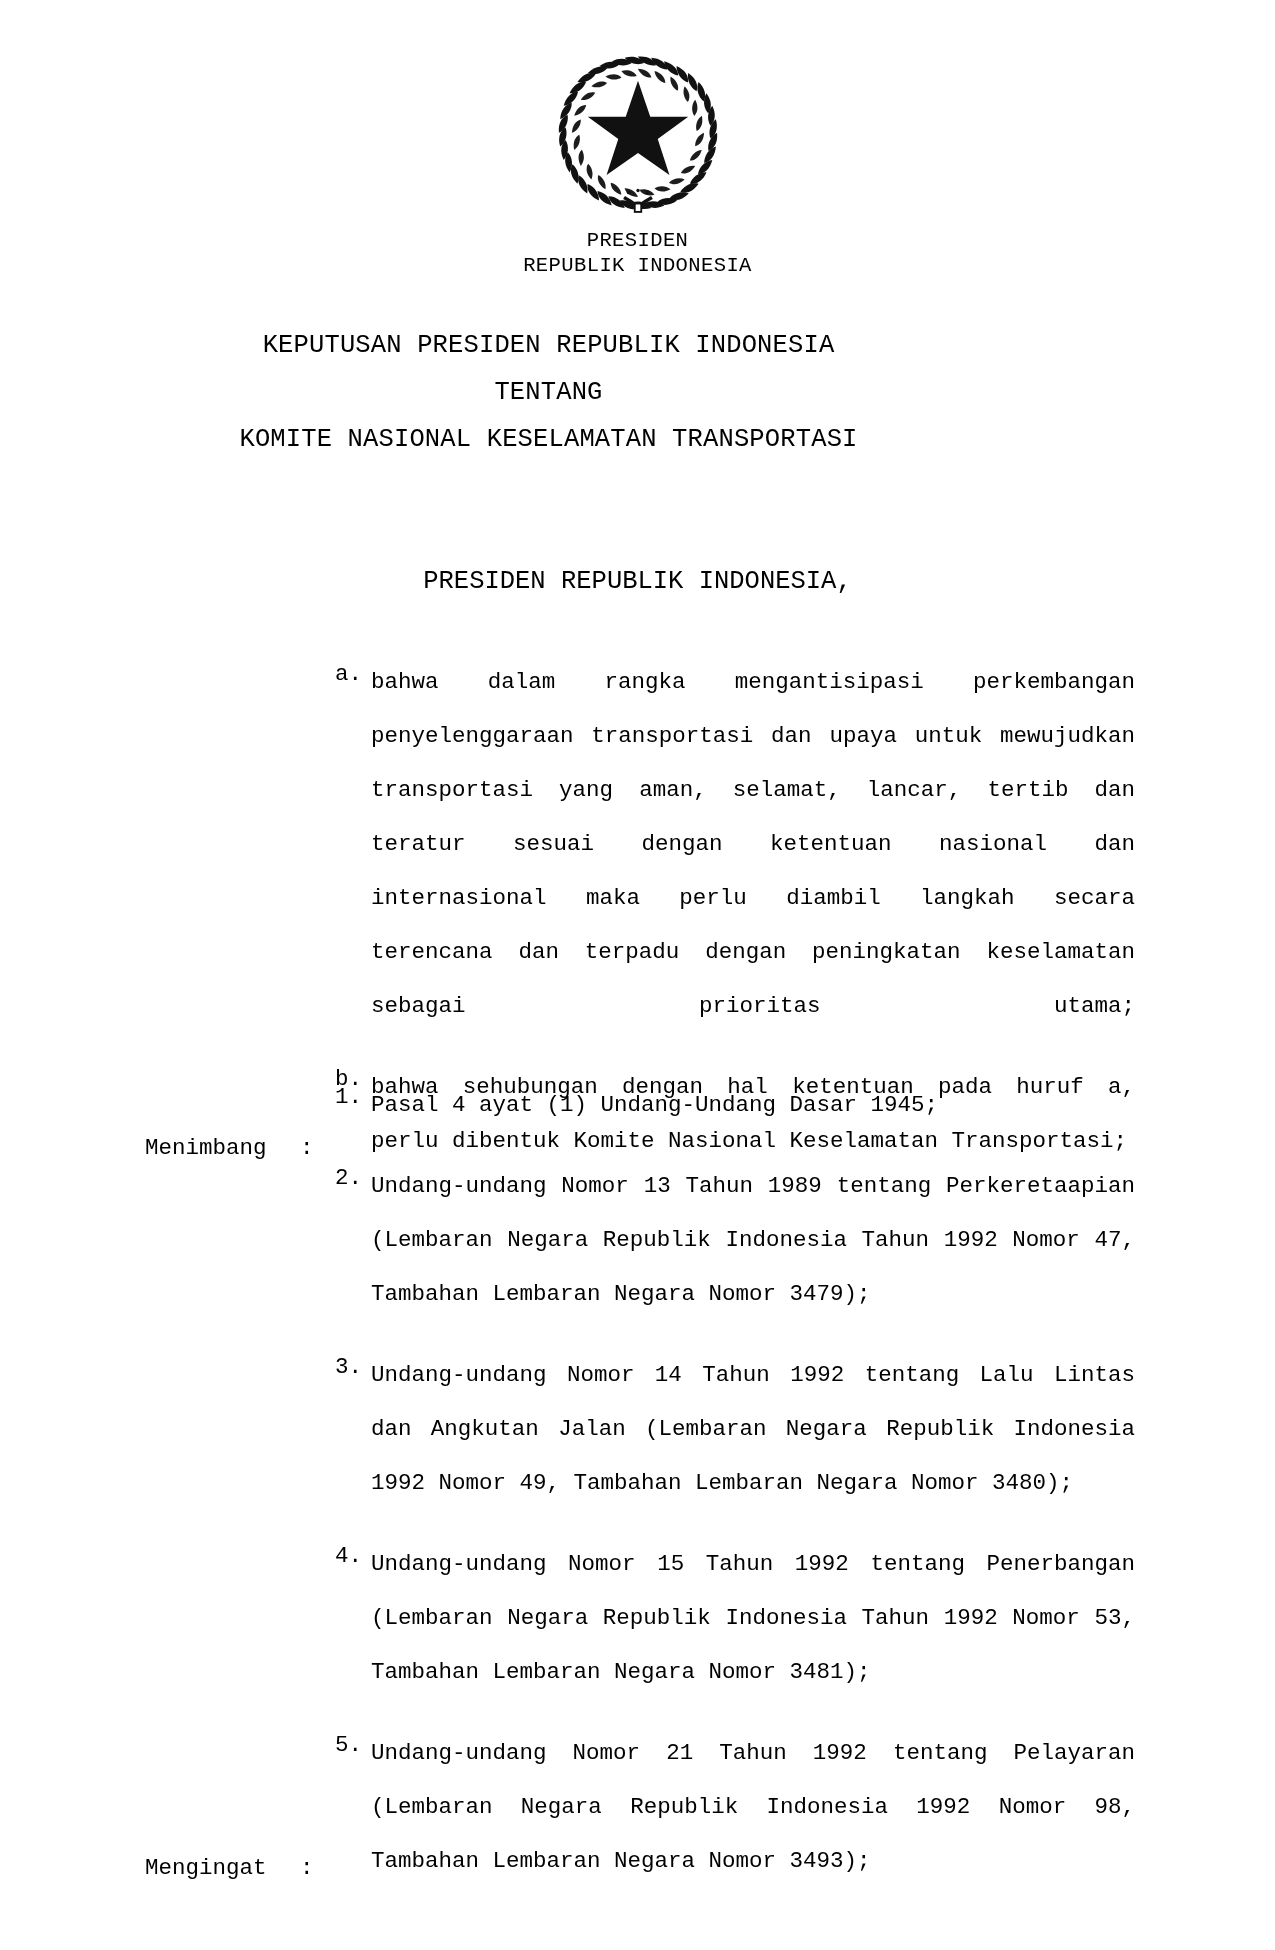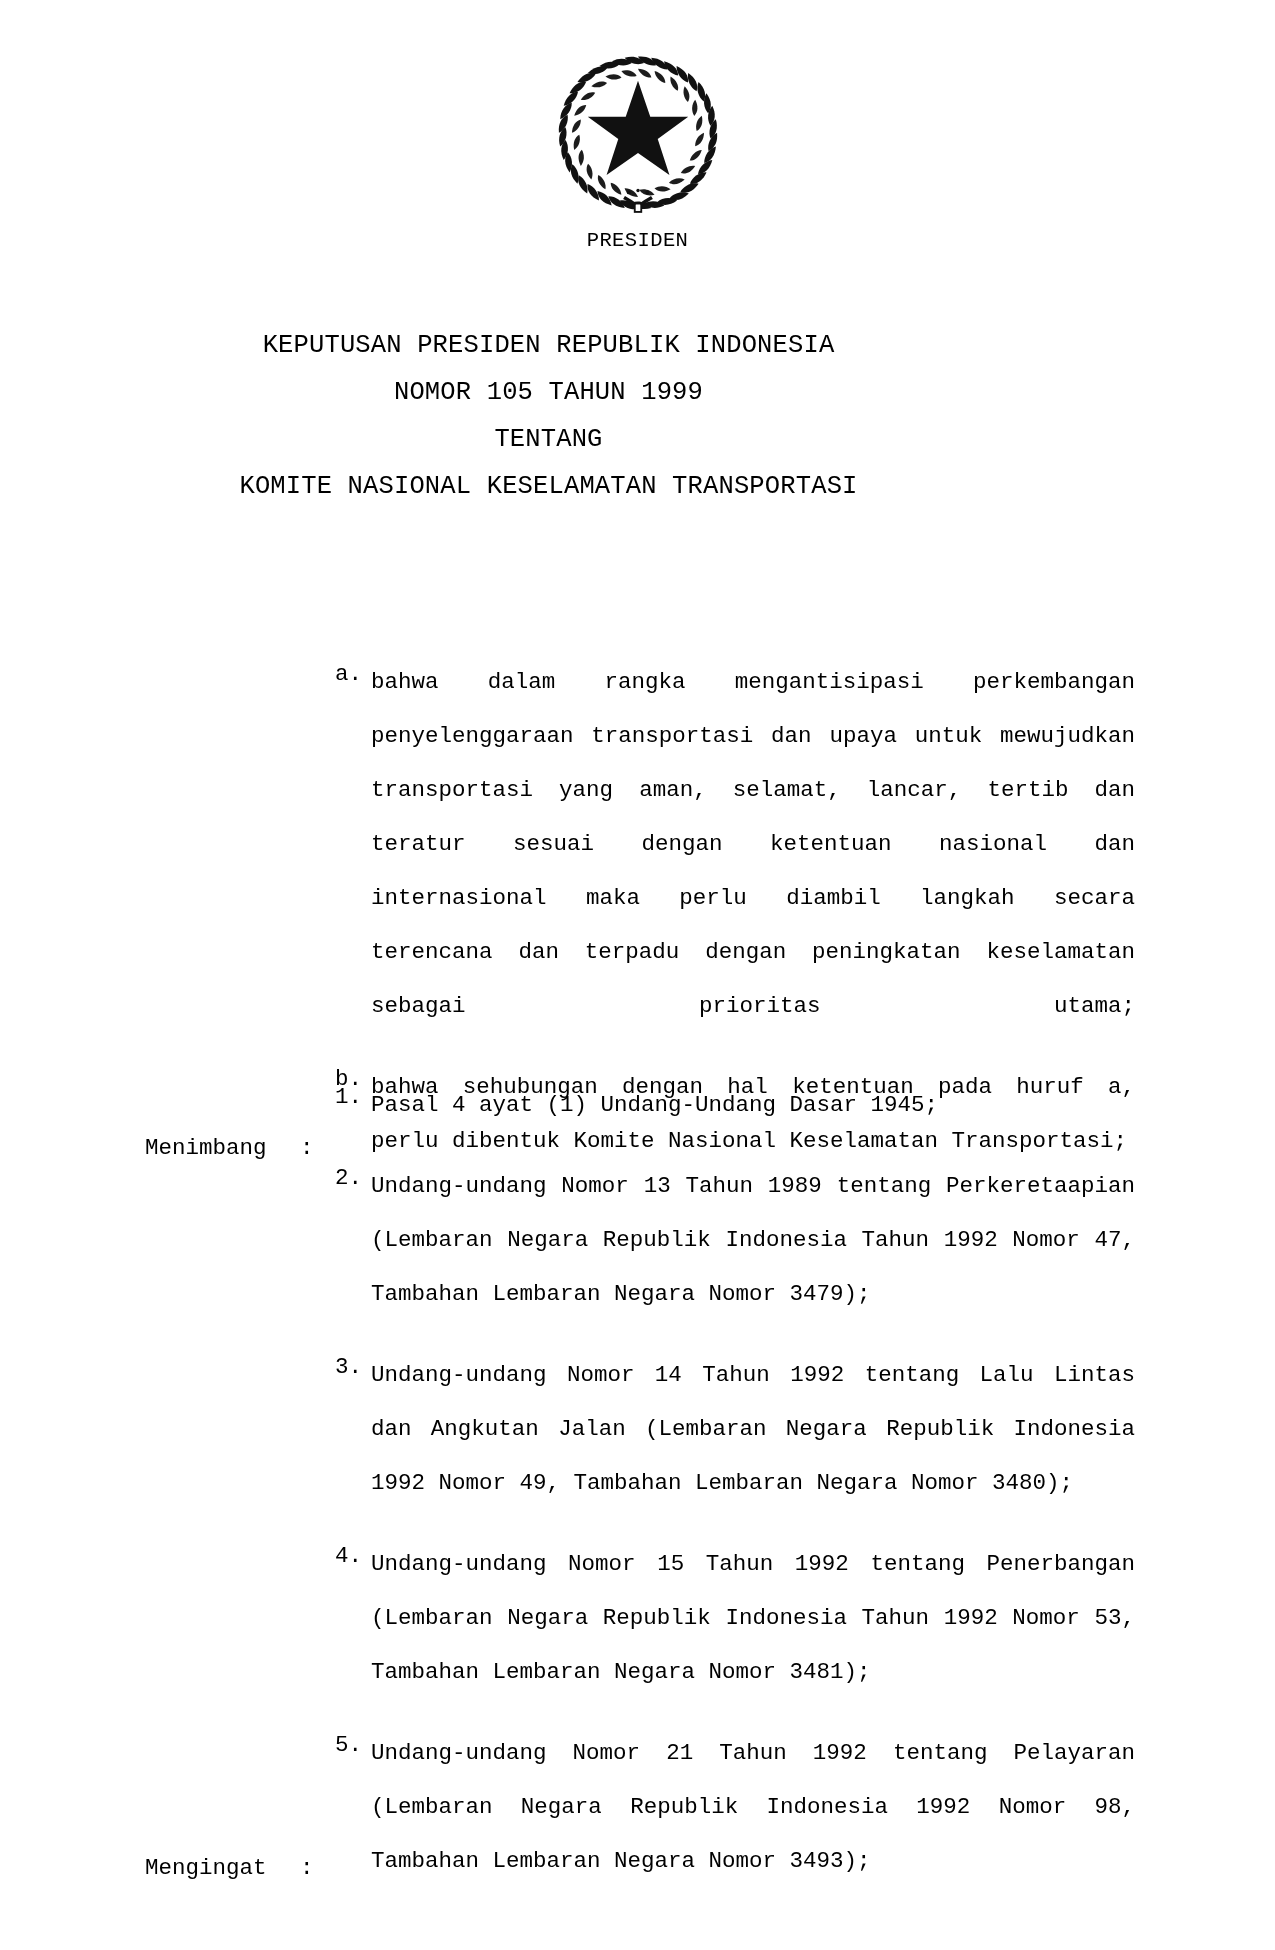--- a/index.html
+++ b/index.html
@@ -350,29 +350,30 @@
           </g>
 
           <path d="M0,-56 L13.2,-17.3 L54,-17.3 L21.2,6.6 L33.8,45.3 L0,21.6 L-33.8,45.3 L-21.2,6.6 L-54,-17.3 L-13.2,-17.3 Z" fill="#111111"></path>
         </g>
       </svg>
     </span>
   </div>
 
   <div class="letterhead">
     <div>PRESIDEN</div>
+    <div>REPUBLIK INDONESIA</div>
   </div>
 
   <div class="title-block">
     <div class="line">KEPUTUSAN PRESIDEN REPUBLIK INDONESIA</div>
-    <div class="line">NOMOR 105 TAHUN 1999</div>
     <div class="line">TENTANG</div>
     <div class="line">KOMITE NASIONAL KESELAMATAN TRANSPORTASI</div>
   </div>
 
+  <div class="opening">PRESIDEN REPUBLIK INDONESIA,</div>
 
   <div class="clause-section" id="menimbang-section">
     <div class="clause-row">
       <div class="label-col">Menimbang</div>
       <div class="colon-col">:</div>
       <div class="items-col">
         <div class="clause-item">
           <div class="marker">a.</div>
           <div class="item-text justify-all">bahwa dalam rangka mengantisipasi perkembangan penyelenggaraan transportasi dan upaya untuk mewujudkan transportasi yang aman, selamat, lancar, tertib dan teratur sesuai dengan ketentuan nasional dan internasional maka perlu diambil langkah secara terencana dan terpadu dengan peningkatan keselamatan sebagai prioritas utama;</div>
         </div>

